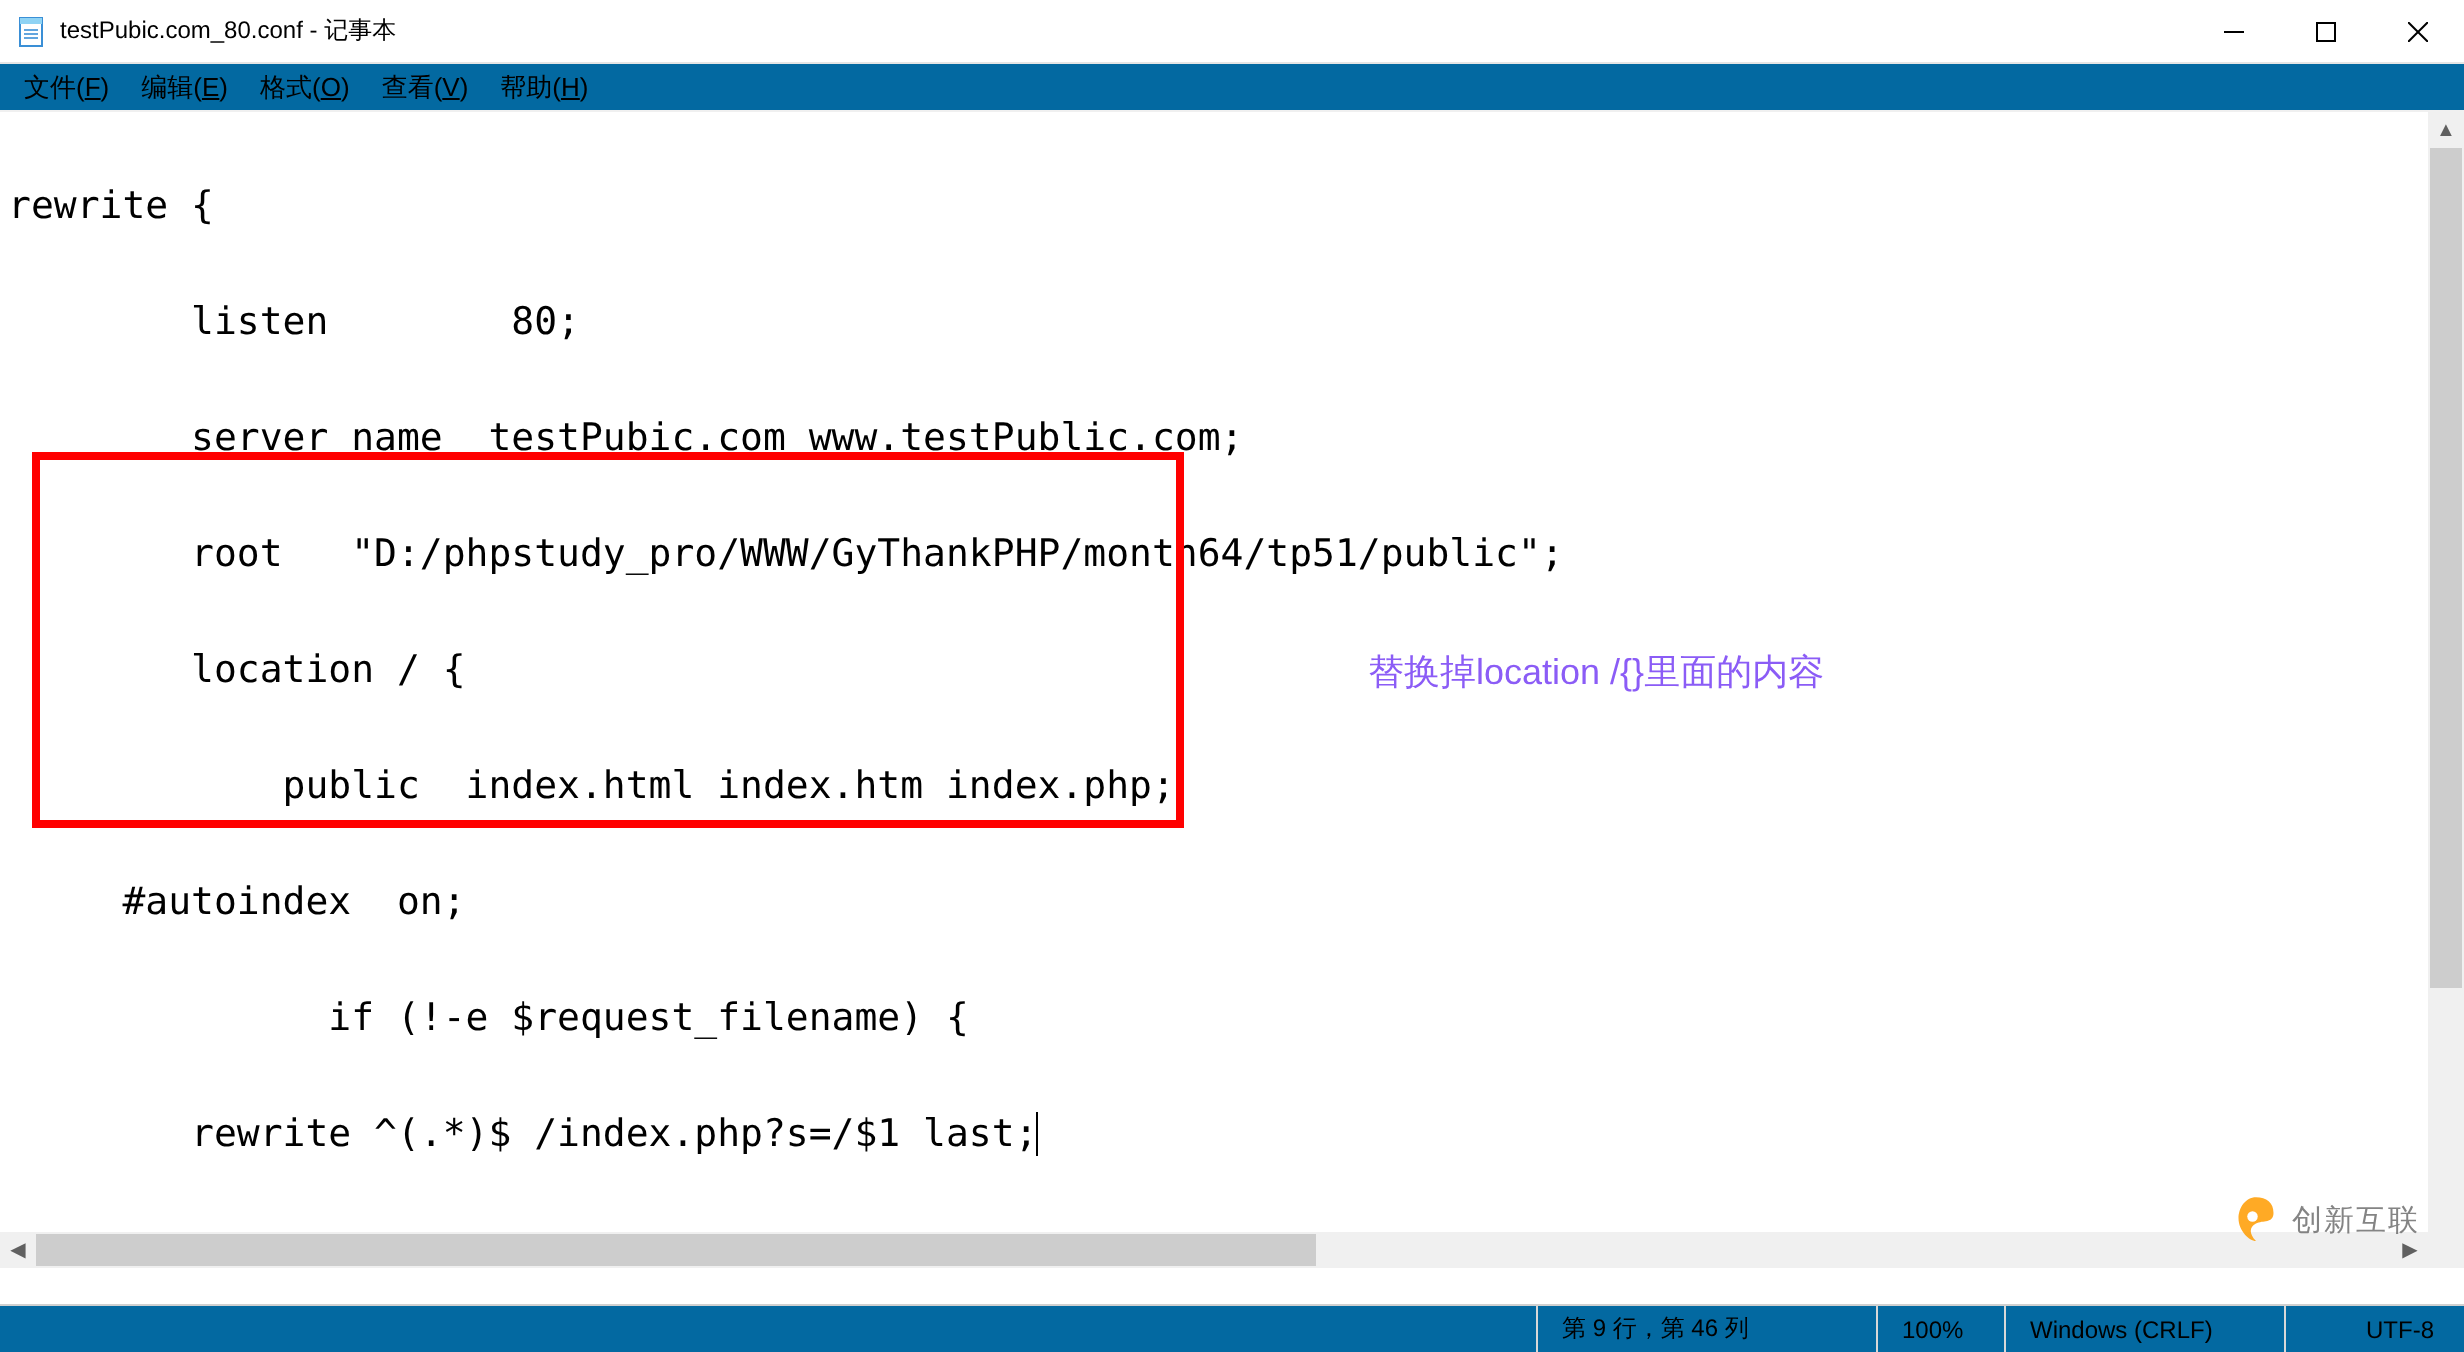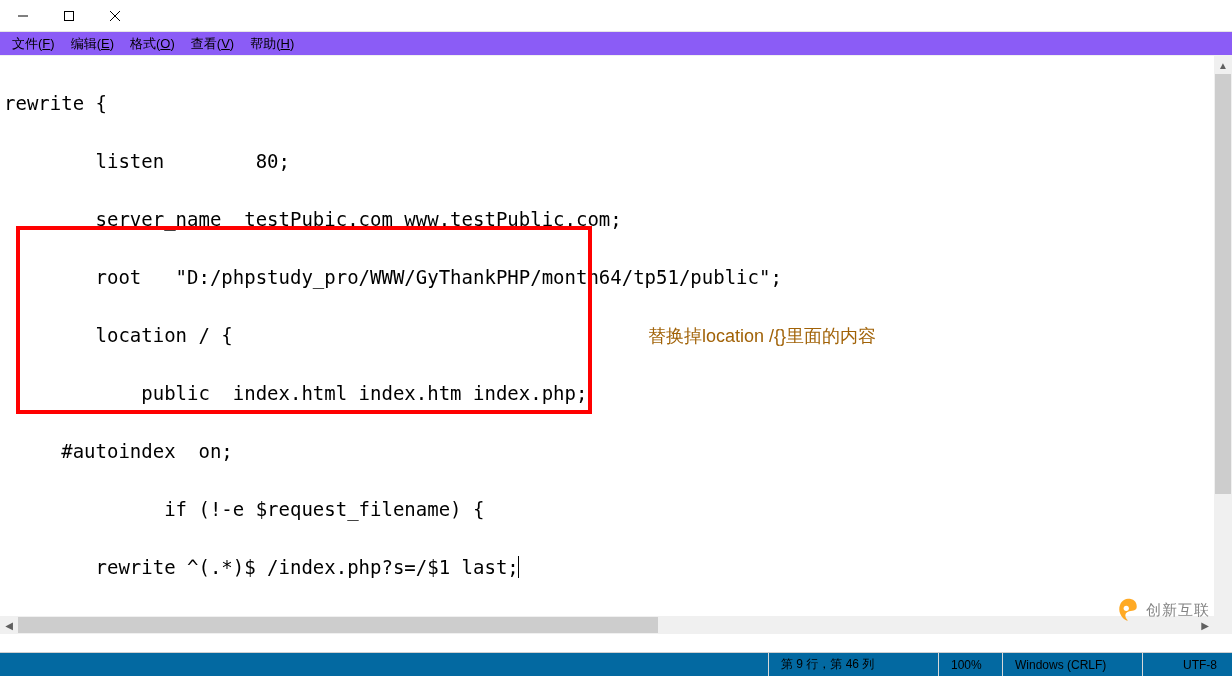--- a/index.html
+++ b/index.html
@@ -9,34 +9,34 @@
   
   .titlebar { height: 32px; display: flex; align-items: center; justify-content: space-between; background: #fff; border-bottom: 1px solid #e5e5e5; }
   .titlebar-left { display: flex; align-items: center; gap: 6px; padding-left: 8px; }
   .notepad-icon { width: 16px; height: 16px; }
   .title-text { font-size: 12px; color: #000; }
   .win-controls { display: flex; height: 100%; }
   .win-btn { width: 46px; height: 100%; display: flex; align-items: center; justify-content: center; background: transparent; }
   .win-btn svg { width: 10px; height: 10px; }
 
   
-  .menubar { height: 24px; display: flex; align-items: flex-end; padding-left: 4px; font-size: 13px; background: #8b5cf6; border-bottom: 1px solid #f0f0f0; }
+  .menubar { height: 24px; display: flex; align-items: flex-end; padding-left: 4px; font-size: 13px; background: #0369a1; border-bottom: 1px solid #f0f0f0; }
   .menu-item { padding: 2px 8px; cursor: default; }
   .menu-item u { text-decoration: underline; }
 
   
   .content-wrap { flex: 1; position: relative; overflow: hidden; }
   .content { position: absolute; inset: 0 18px 18px 0; padding: 4px 4px 0 4px; font-family: "Microsoft YaHei", Consolas, monospace; font-size: 19px; line-height: 29px; color: #000; white-space: pre; overflow: hidden; }
   .line { height: 29px; }
 
   
   .red-box { position: absolute; left: 16px; top: 170px; width: 576px; height: 188px; border: 4px solid #ff0000; pointer-events: none; }
 
   
-  .annotation { position: absolute; left: 648px; top: 268px; color: #a16207; font-size: 18px; font-family: "Microsoft YaHei", sans-serif; }
+  .annotation { position: absolute; left: 684px; top: 268px; color: #8b5cf6; font-size: 18px; font-family: "Microsoft YaHei", sans-serif; }
 
   
   .caret { display: inline-block; width: 1px; height: 22px; background: #000; vertical-align: text-bottom; margin-left: -1px; }
 
   
   .vscroll { position: absolute; right: 0; top: 0; bottom: 18px; width: 18px; background: #f0f0f0; display: flex; flex-direction: column; }
   .hscroll { position: absolute; left: 0; right: 18px; bottom: 18px; height: 18px; background: #f0f0f0; display: flex; }
   .scroll-btn { width: 18px; height: 18px; display: flex; align-items: center; justify-content: center; color: #606060; font-size: 10px; }
   .vtrack { flex: 1; position: relative; }
   .vthumb { position: absolute; left: 1px; right: 1px; top: 0; height: 420px; background: #cdcdcd; }
@@ -57,20 +57,30 @@
   .watermark { position: absolute; right: 22px; bottom: 28px; display: flex; align-items: center; gap: 4px; opacity: 0.85; pointer-events: none; }
   .wm-icon { width: 28px; height: 28px; }
   .wm-text { font-size: 15px; color: #6f6f6f; font-family: "Microsoft YaHei", sans-serif; letter-spacing: 1px; }
 </style>
 </head>
 <body>
 
 <div class="window">
 
   <div class="titlebar">
+    <div class="titlebar-left">
+      <svg class="notepad-icon" viewBox="0 0 16 16">
+        <rect x="2" y="1" width="11" height="14" fill="#fff" stroke="#3a8fd6" stroke-width="1"></rect>
+        <rect x="2" y="1" width="11" height="3" fill="#8fd3f4"></rect>
+        <line x1="4" y1="7" x2="11" y2="7" stroke="#3a8fd6" stroke-width="0.8"></line>
+        <line x1="4" y1="9" x2="11" y2="9" stroke="#3a8fd6" stroke-width="0.8"></line>
+        <line x1="4" y1="11" x2="11" y2="11" stroke="#3a8fd6" stroke-width="0.8"></line>
+      </svg>
+      <span class="title-text">testPubic.com_80.conf - 记事本</span>
+    </div>
     <div class="win-controls">
       <div class="win-btn">
         <svg viewBox="0 0 10 10">
             <line x1="0" y1="5" x2="10" y2="5" stroke="#000" stroke-width="1"></line>
           </svg>
       </div>
       <div class="win-btn">
         <svg viewBox="0 0 10 10">
             <rect x="0.5" y="0.5" width="9" height="9" fill="none" stroke="#000" stroke-width="1"></rect>
           </svg>

